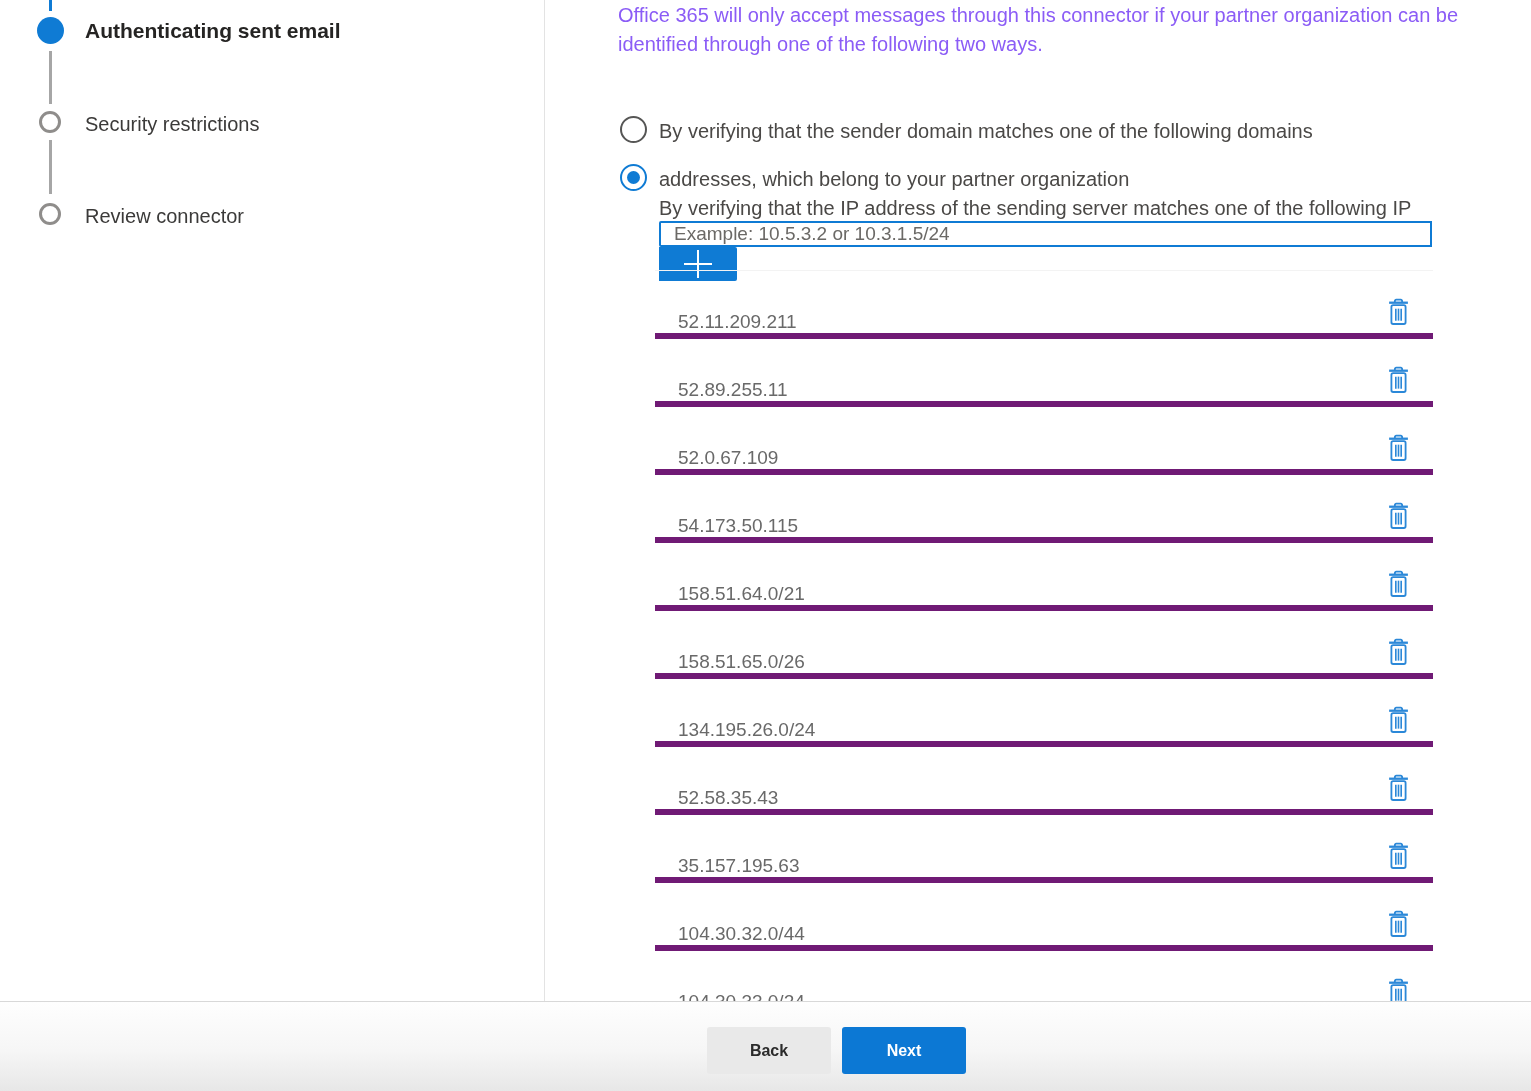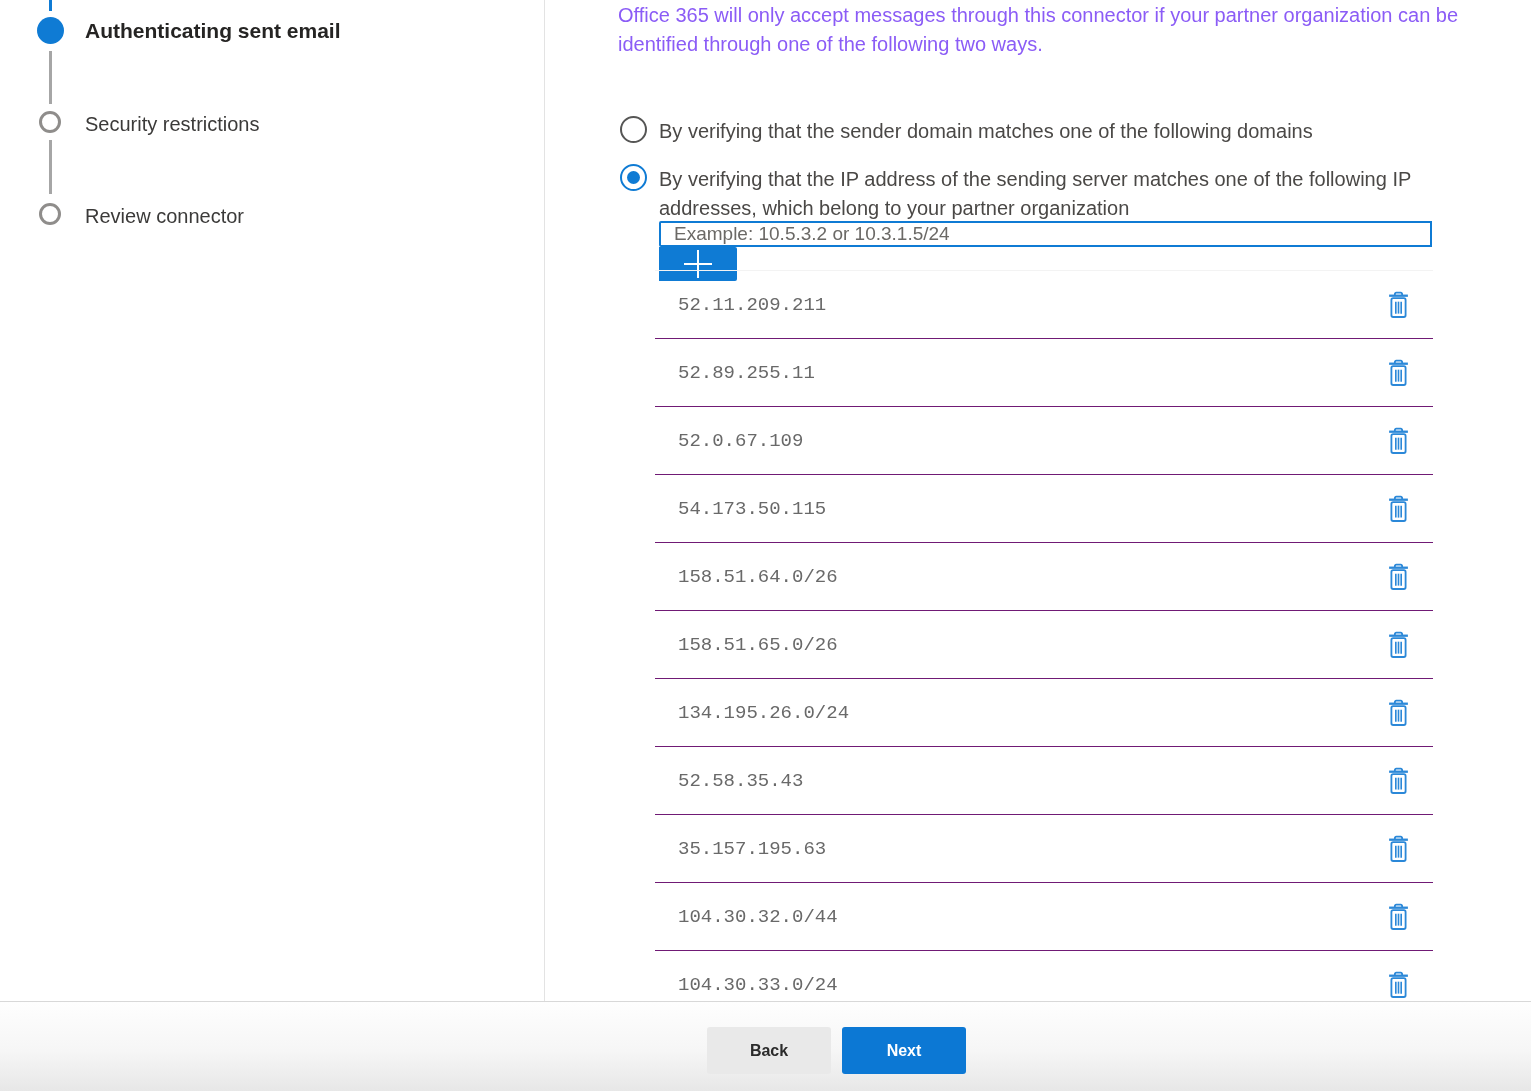--- a/index.html
+++ b/index.html
@@ -67,22 +67,22 @@
     width: 78px; height: 46px; border: none; background: #0f7bd4; cursor: pointer;
     display: flex; align-items: center; justify-content: center; border-radius: 0 2px 2px 0;
   }
 
   
   .ip-list {
     position: absolute; left: 109px; top: 270px; width: 778px; height: 731px;
     overflow: hidden; border-top: 1px solid #f3f3f3;
   }
   .ip-row {
-    height: 68px; border-bottom: 1px solid #701a75;
-    display: flex; align-items: center; padding: 0 16px 0 23px; font-family: Liberation Mono, monospace;
+    height: 68px; border-bottom: 6px solid #701a75;
+    display: flex; align-items: flex-end; padding: 0 16px 0 23px;
   }
   .ip-text { flex: 1; font-size: 19px; color: #696969; }
   .trash-btn {
     width: 38px; height: 42px; border: none; background: transparent; cursor: pointer;
     display: flex; align-items: center; justify-content: center;
   }
 
   
   .footer {
     position: absolute; left: 0; top: 1001px; width: 1531px; height: 90px;
@@ -127,22 +127,22 @@
     </div>
 
     <div class="radio-option opt1">
       <span class="radio-circle"></span>
       <span class="radio-label">By verifying that the sender domain matches one of the following domains</span>
     </div>
 
     <div class="radio-option opt2">
       <span class="radio-circle selected"></span>
       <span class="radio-label">
+        <div>addresses, which belong to your partner organization</div>
         <div>By verifying that the IP address of the sending server matches one of the following IP</div>
-        <div>addresses, which belong to your partner organization</div>
       </span>
     </div>
 
     <div class="ip-entry">
       <input class="ip-input" type="text" placeholder="Example: 10.5.3.2 or 10.3.1.5/24" style="">
       <button class="add-btn">
         <svg width="34" height="34" viewBox="0 0 34 34">
           <line x1="17" y1="3" x2="17" y2="31" stroke="#ffffff" stroke-width="2"></line>
           <line x1="3" y1="17" x2="31" y2="17" stroke="#ffffff" stroke-width="2"></line>
         </svg>
@@ -201,21 +201,21 @@
               <line x1="2.2" y1="4.8" x2="21.8" y2="4.8" stroke="#2b88d8" stroke-width="2.4"></line>
               <rect x="4.6" y="7.4" width="14.8" height="19.6" rx="1.8" stroke="#2b88d8" stroke-width="1.9"></rect>
               <line x1="9.2" y1="11" x2="9.2" y2="23.5" stroke="#2b88d8" stroke-width="1.7"></line>
               <line x1="12" y1="11" x2="12" y2="23.5" stroke="#2b88d8" stroke-width="1.7"></line>
               <line x1="14.8" y1="11" x2="14.8" y2="23.5" stroke="#2b88d8" stroke-width="1.7"></line>
             </svg>
           </button>
         </div>
 
         <div class="ip-row">
-          <span class="ip-text">158.51.64.0/26</span>
+          <span class="ip-text">158.51.64.0/21</span>
           <button class="trash-btn">
             <svg width="23" height="28" viewBox="0 0 24 29" fill="none">
               <path d="M8.2 4.6 V3 a1.4 1.4 0 0 1 1.4 -1.4 h4.8 a1.4 1.4 0 0 1 1.4 1.4 V4.6" stroke="#2b88d8" stroke-width="1.9"></path>
               <line x1="2.2" y1="4.8" x2="21.8" y2="4.8" stroke="#2b88d8" stroke-width="2.4"></line>
               <rect x="4.6" y="7.4" width="14.8" height="19.6" rx="1.8" stroke="#2b88d8" stroke-width="1.9"></rect>
               <line x1="9.2" y1="11" x2="9.2" y2="23.5" stroke="#2b88d8" stroke-width="1.7"></line>
               <line x1="12" y1="11" x2="12" y2="23.5" stroke="#2b88d8" stroke-width="1.7"></line>
               <line x1="14.8" y1="11" x2="14.8" y2="23.5" stroke="#2b88d8" stroke-width="1.7"></line>
             </svg>
           </button>

